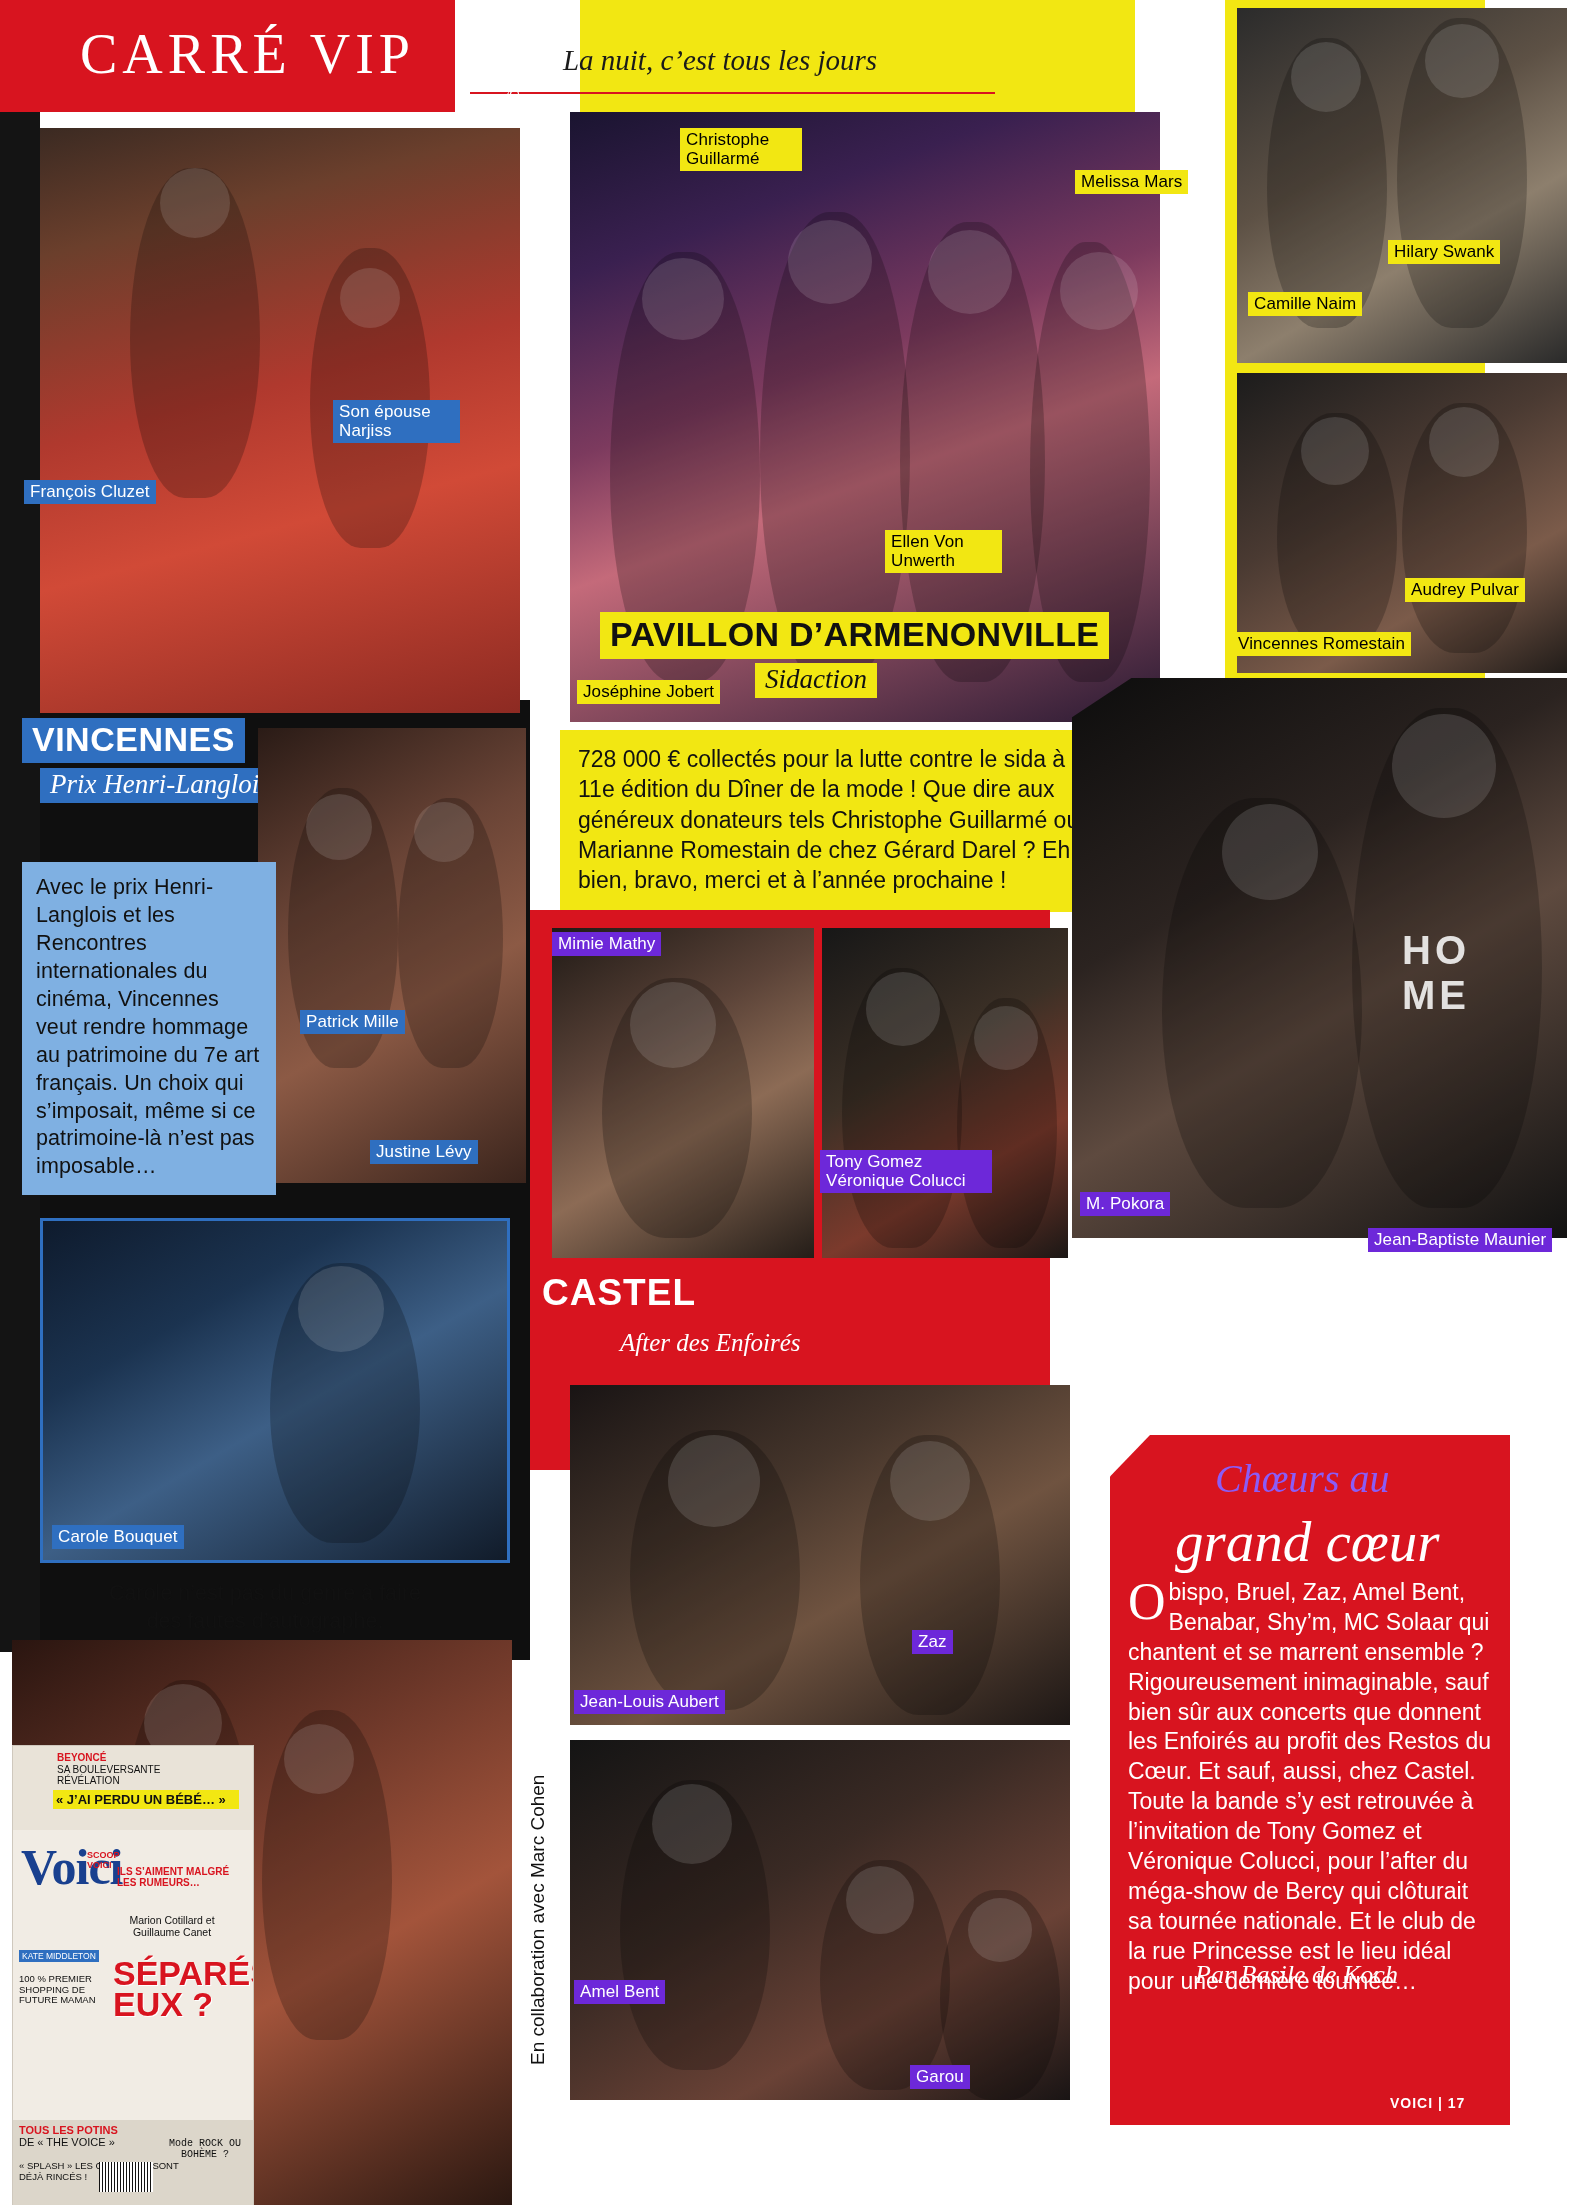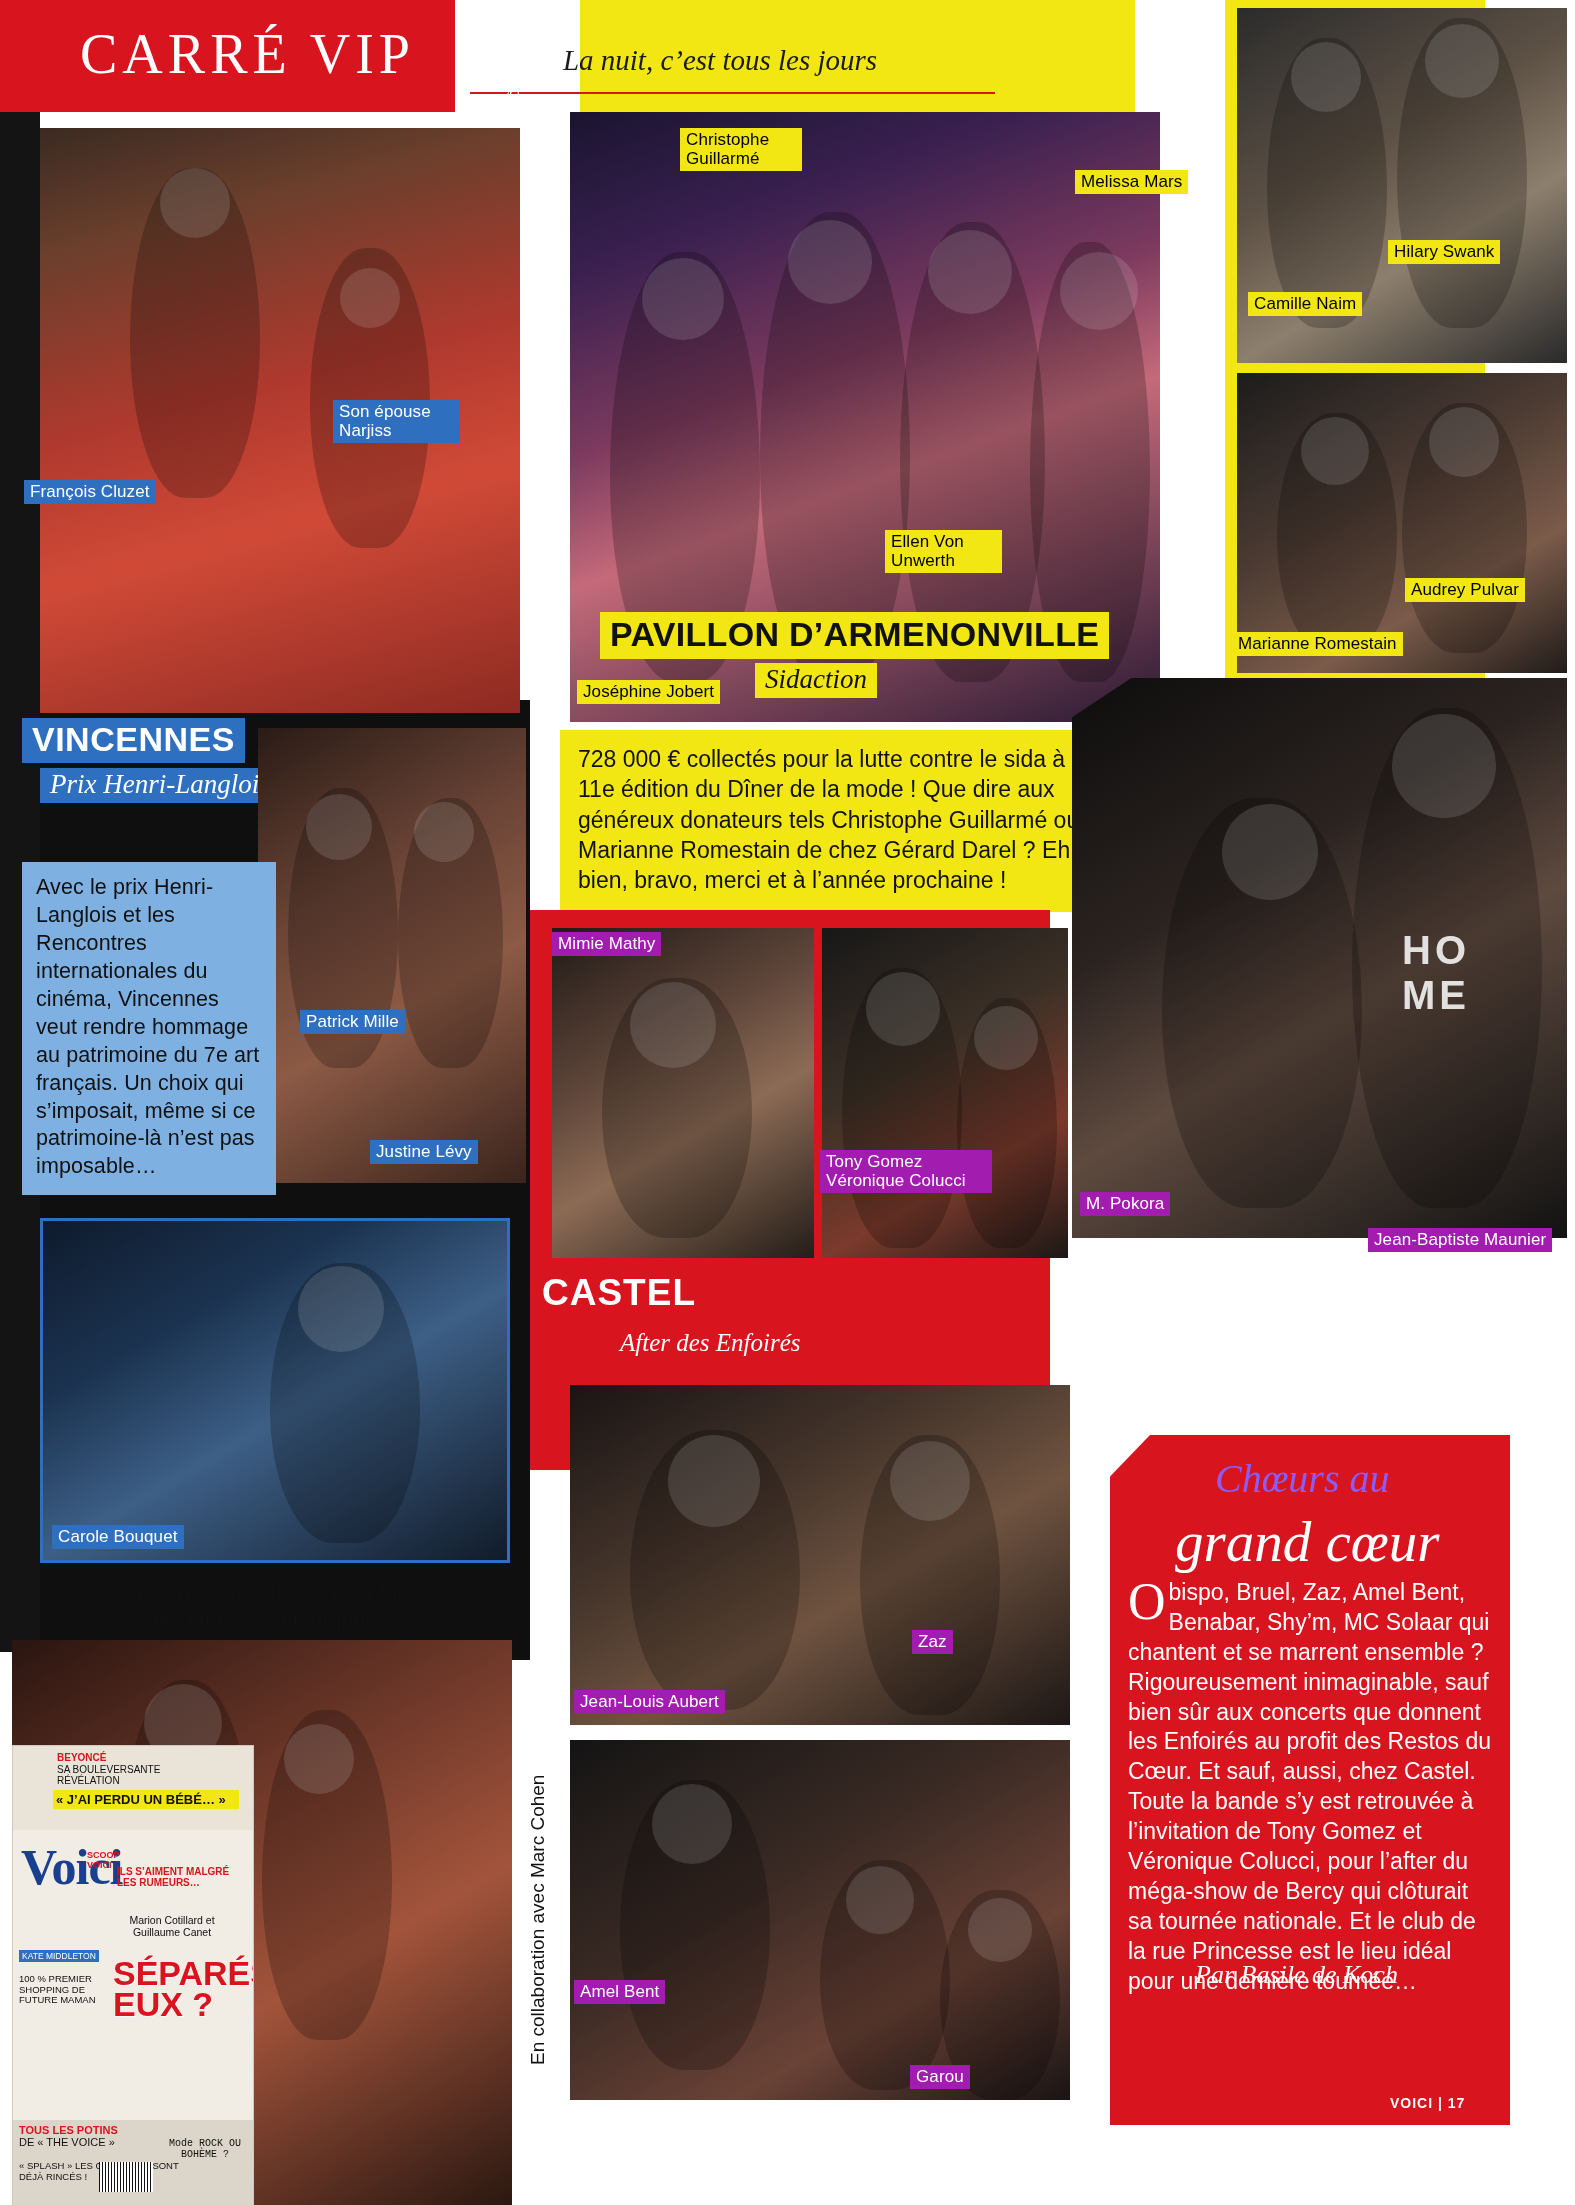--- a/index.html
+++ b/index.html
@@ -28,21 +28,21 @@
     position: absolute;
     font-size: 17px;
     line-height: 1.12;
     padding: 2px 6px 3px 6px;
     color: #ffffff;
     font-weight: normal;
     letter-spacing: .1px;
     white-space: pre-line;
   }
   .cap-blue { background: #2f6fc0; }
-  .cap-red  { background: #a21caf; }
+  .cap-red  { background: #6d28d9; }
   .cap-yellow { background: #f2e712; color: #000; }
 
   
   #masthead {
     position: absolute;
     left: 0; top: 0;
     width: 497px; height: 112px;
     background: #d8141f;
   }
   #masthead .title {
@@ -542,21 +542,21 @@
   <div class="caption cap-yellow" style="left:1388px; top:240px;">Hilary Swank</div>
   <div class="caption cap-yellow" style="left:1248px; top:292px;">Camille Naim</div>
 
   <div class="photo fill-pulvar" style="left:1237px; top:373px; width:330px; height:300px;">
     <div class="sil" style="left:40px; top:40px; width:120px; height:240px;"></div>
     <div class="sil" style="left:165px; top:30px; width:125px; height:250px;"></div>
     <div class="hl" style="left:64px; top:44px; width:68px; height:68px;"></div>
     <div class="hl" style="left:192px; top:34px; width:70px; height:70px;"></div>
   </div>
   <div class="caption cap-yellow" style="left:1405px; top:578px;">Audrey Pulvar</div>
-  <div class="caption cap-yellow" style="left:1232px; top:632px;">Marianne Romestain</div>
+  <div class="caption cap-yellow" style="left:1232px; top:632px;">Vincennes Romestain</div>
 
   <div id="castelRedBg"></div>
 
   <div class="photo fill-mimie" style="left:552px; top:928px; width:262px; height:330px;">
     <div class="sil" style="left:50px; top:50px; width:150px; height:260px;"></div>
     <div class="hl" style="left:78px; top:54px; width:86px; height:86px;"></div>
   </div>
   <div class="caption cap-red" style="left:552px; top:932px;">Mimie Mathy</div>
 
   <div class="photo fill-tony" style="left:822px; top:928px; width:246px; height:330px;">

